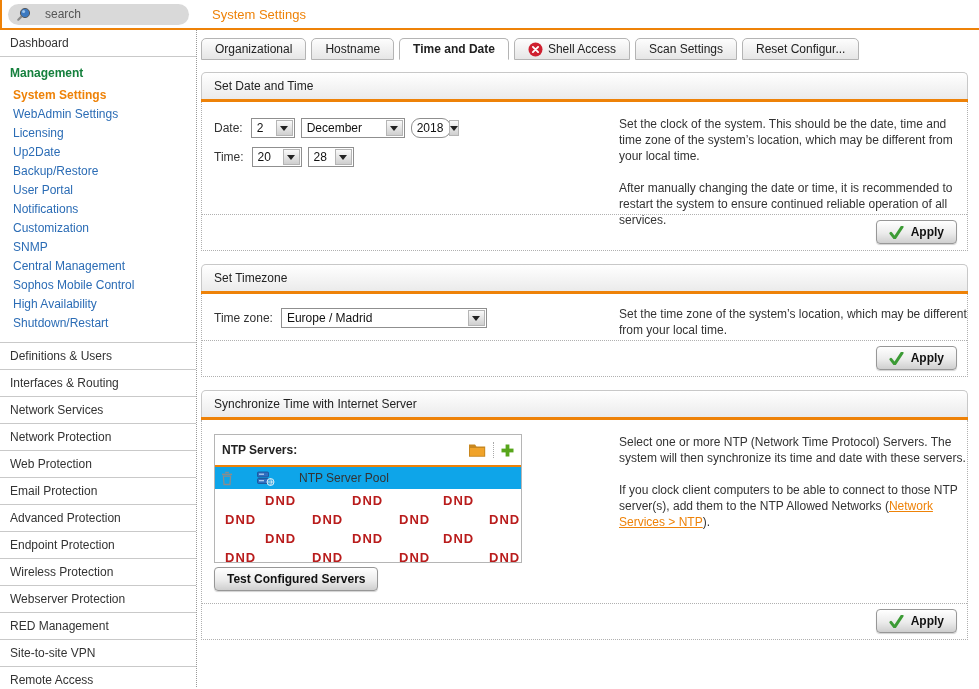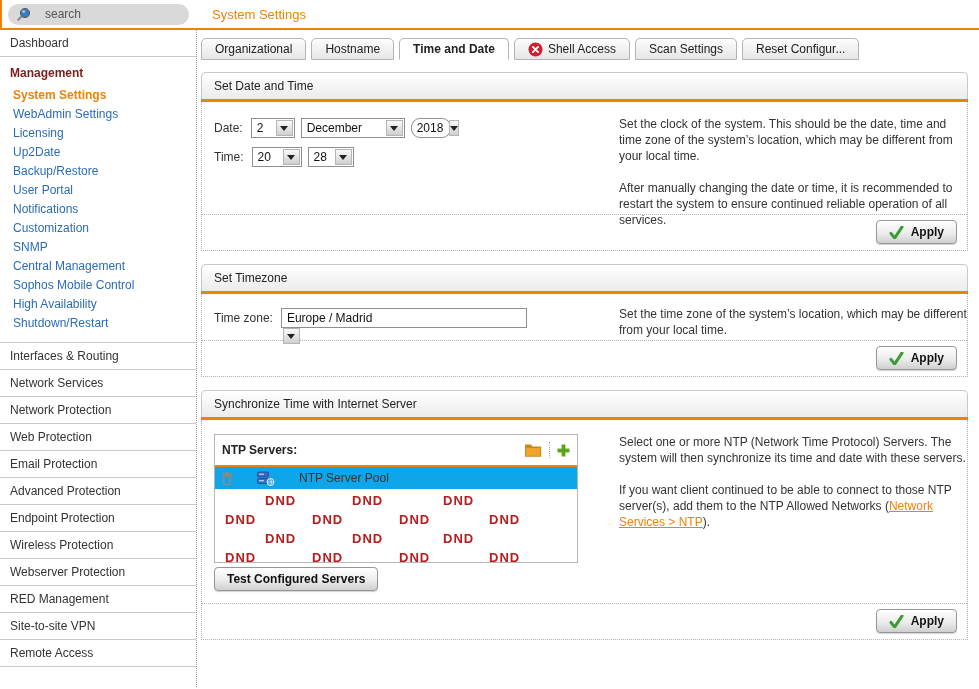--- a/index.html
+++ b/index.html
@@ -18,21 +18,21 @@
   .search-input { border:none; background:transparent; outline:none; flex:1;
                   font-family:"Liberation Sans", sans-serif; font-size:12px; color:#444; }
   .search-input::placeholder { color:#555; opacity:1; }
   .page-title { position:absolute; left:212px; top:7px; color:#ee8208; font-size:13px; }
   
   .layout { display:flex; height:657px; }
   .sidebar { width:197px; min-width:197px; border-right:1px dotted #999; overflow:hidden; background:#fff; }
   .side-row { height:27px; line-height:26px; padding-left:10px; border-bottom:1px solid #c9c9c9;
               color:#333; cursor:pointer; }
   .side-group { border-bottom:1px solid #c9c9c9; padding-bottom:9px; }
-  .side-group-label { font-weight:bold; color:#7f1d1d; padding:9px 10px 6px; }
+  .side-group-label { font-weight:bold; color:#15803d; padding:9px 10px 6px; }
   .side-link { padding-left:13px; line-height:19px; color:#2b6cb5; cursor:pointer; white-space:nowrap; }
   .side-link.active { color:#ee8208; font-weight:bold; }
   .main { flex:1; padding:8px 11px 0 4px; overflow:hidden; }
   
   .tabs { display:flex; gap:5px; align-items:flex-end; margin-bottom:12px; }
   .tab { background:linear-gradient(#fdfdfd,#e6e6e6); border:1px solid #b4b4b4;
          border-radius:5px 5px 0 0; padding:0 13px; height:22px; display:flex;
          align-items:center; gap:5px; color:#222; cursor:pointer; white-space:nowrap; }
   .tab.active { background:#fff; font-weight:bold; border-bottom:1px solid #fff; }
   
@@ -55,21 +55,21 @@
   
   .frow { display:flex; align-items:center; gap:6px; margin-bottom:9px; }
   .flabel { margin-right:2px; }
   .sel { display:inline-flex; align-items:stretch; border:1px solid #8f8f8f; background:#fff;
          height:20px; cursor:pointer; }
   .sel .v { padding:2px 5px; white-space:nowrap; flex:1; color:#111; }
   .sel .b { width:17px; margin:1px; border:1px solid #b5b5b5;
             background:linear-gradient(#fafafa,#cfcfcf); display:flex; align-items:center; justify-content:center; }
   .tri { width:0; height:0; border:4px solid transparent; border-top:5px solid #222; margin-top:5px; }
   
-  .ntp-widget { width:364px; border:1px solid #b5b5b5; background:#fff; }
+  .ntp-widget { width:308px; border:1px solid #b5b5b5; background:#fff; }
   .ntp-head { display:flex; align-items:center; padding:0 7px; gap:7px; height:30px; }
   .ntp-head .lbl { font-weight:bold; color:#222; }
   .ntp-tools { margin-left:auto; display:flex; align-items:center; gap:7px; }
   .vdots { border-left:1px dotted #aaa; height:16px; }
   .ntp-orange { height:2px; background:#ee8208; }
   .ntp-row { display:flex; align-items:center; gap:24px; background:#0ea5e9; padding:0 6px; height:22px; }
   .ntp-wm { position:relative; height:73px; overflow:hidden; }
   .wm { position:absolute; color:#b91c1c; font-weight:bold; font-size:13px; letter-spacing:1px; }
   .icon-btn { display:inline-flex; cursor:pointer; }
   .test-btn { margin-top:4px; }
@@ -105,20 +105,21 @@
       <div class="side-link">Backup/Restore</div>
       <div class="side-link">User Portal</div>
       <div class="side-link">Notifications</div>
       <div class="side-link">Customization</div>
       <div class="side-link">SNMP</div>
       <div class="side-link">Central Management</div>
       <div class="side-link">Sophos Mobile Control</div>
       <div class="side-link">High Availability</div>
       <div class="side-link">Shutdown/Restart</div>
     </div>
+    <div class="side-row">Definitions &amp; Users</div>
     <div class="side-row">Interfaces &amp; Routing</div>
     <div class="side-row">Network Services</div>
     <div class="side-row">Network Protection</div>
     <div class="side-row">Web Protection</div>
     <div class="side-row">Email Protection</div>
     <div class="side-row">Advanced Protection</div>
     <div class="side-row">Endpoint Protection</div>
     <div class="side-row">Wireless Protection</div>
     <div class="side-row">Webserver Protection</div>
     <div class="side-row">RED Management</div>
@@ -214,21 +215,21 @@
       </div>
     </div>
 
     <div class="section">
       <div class="sec-header">Set Timezone</div>
       <div class="sec-orange"></div>
       <div class="sec-body">
         <div class="sec-content" style="min-height:42px; padding-top:14px;">
           <div class="frow" style="margin-bottom:0;">
             <span class="flabel">Time zone:</span>
-            <span class="sel" style="width:246px;flex-direction:column;">
+            <span class="sel" style="width:206px;">
               <span class="v">Europe / Madrid</span>
               <span class="b">
                   <span class="tri"></span>
                 </span>
             </span>
           </div>
           <div class="help" style="top:12px;">
             <p>Set the time zone of the system’s location, which may be different from your local time.</p>
           </div>
         </div>
@@ -306,21 +307,21 @@
                 <span class="wm" style="left: 184px; top: 61px;">DND</span>
                 <span class="wm" style="left: 274px; top: 61px;">DND</span>
               </div>
           </div>
           <button class="btn test-btn">
             <span>Test Configured Servers</span>
           </button>
           <div class="help">
             <p>Select one or more NTP (Network Time Protocol) Servers. The system will then synchronize its time and date with these servers.</p>
             <p>
-              <span>If you want client continued to be able to connect to those NTP server(s), add them to the NTP Allowed Networks (</span><a>Network Services &gt; NTP</a><span>).</span>
+              <span>If you clock client computers to be able to connect to those NTP server(s), add them to the NTP Allowed Networks (</span><a>Network Services &gt; NTP</a><span>).</span>
             </p>
           </div>
         </div>
         <div class="sec-apply">
           <button class="btn">
             <span style="display:inline-flex;">
               <svg viewBox="0 0 16 14" width="15" height="13">
                 <path d="M2 8l4 5L14 1" fill="none" stroke="#3c9b35" stroke-width="3.2" stroke-linecap="round" stroke-linejoin="round"></path>
               </svg>
             </span>

